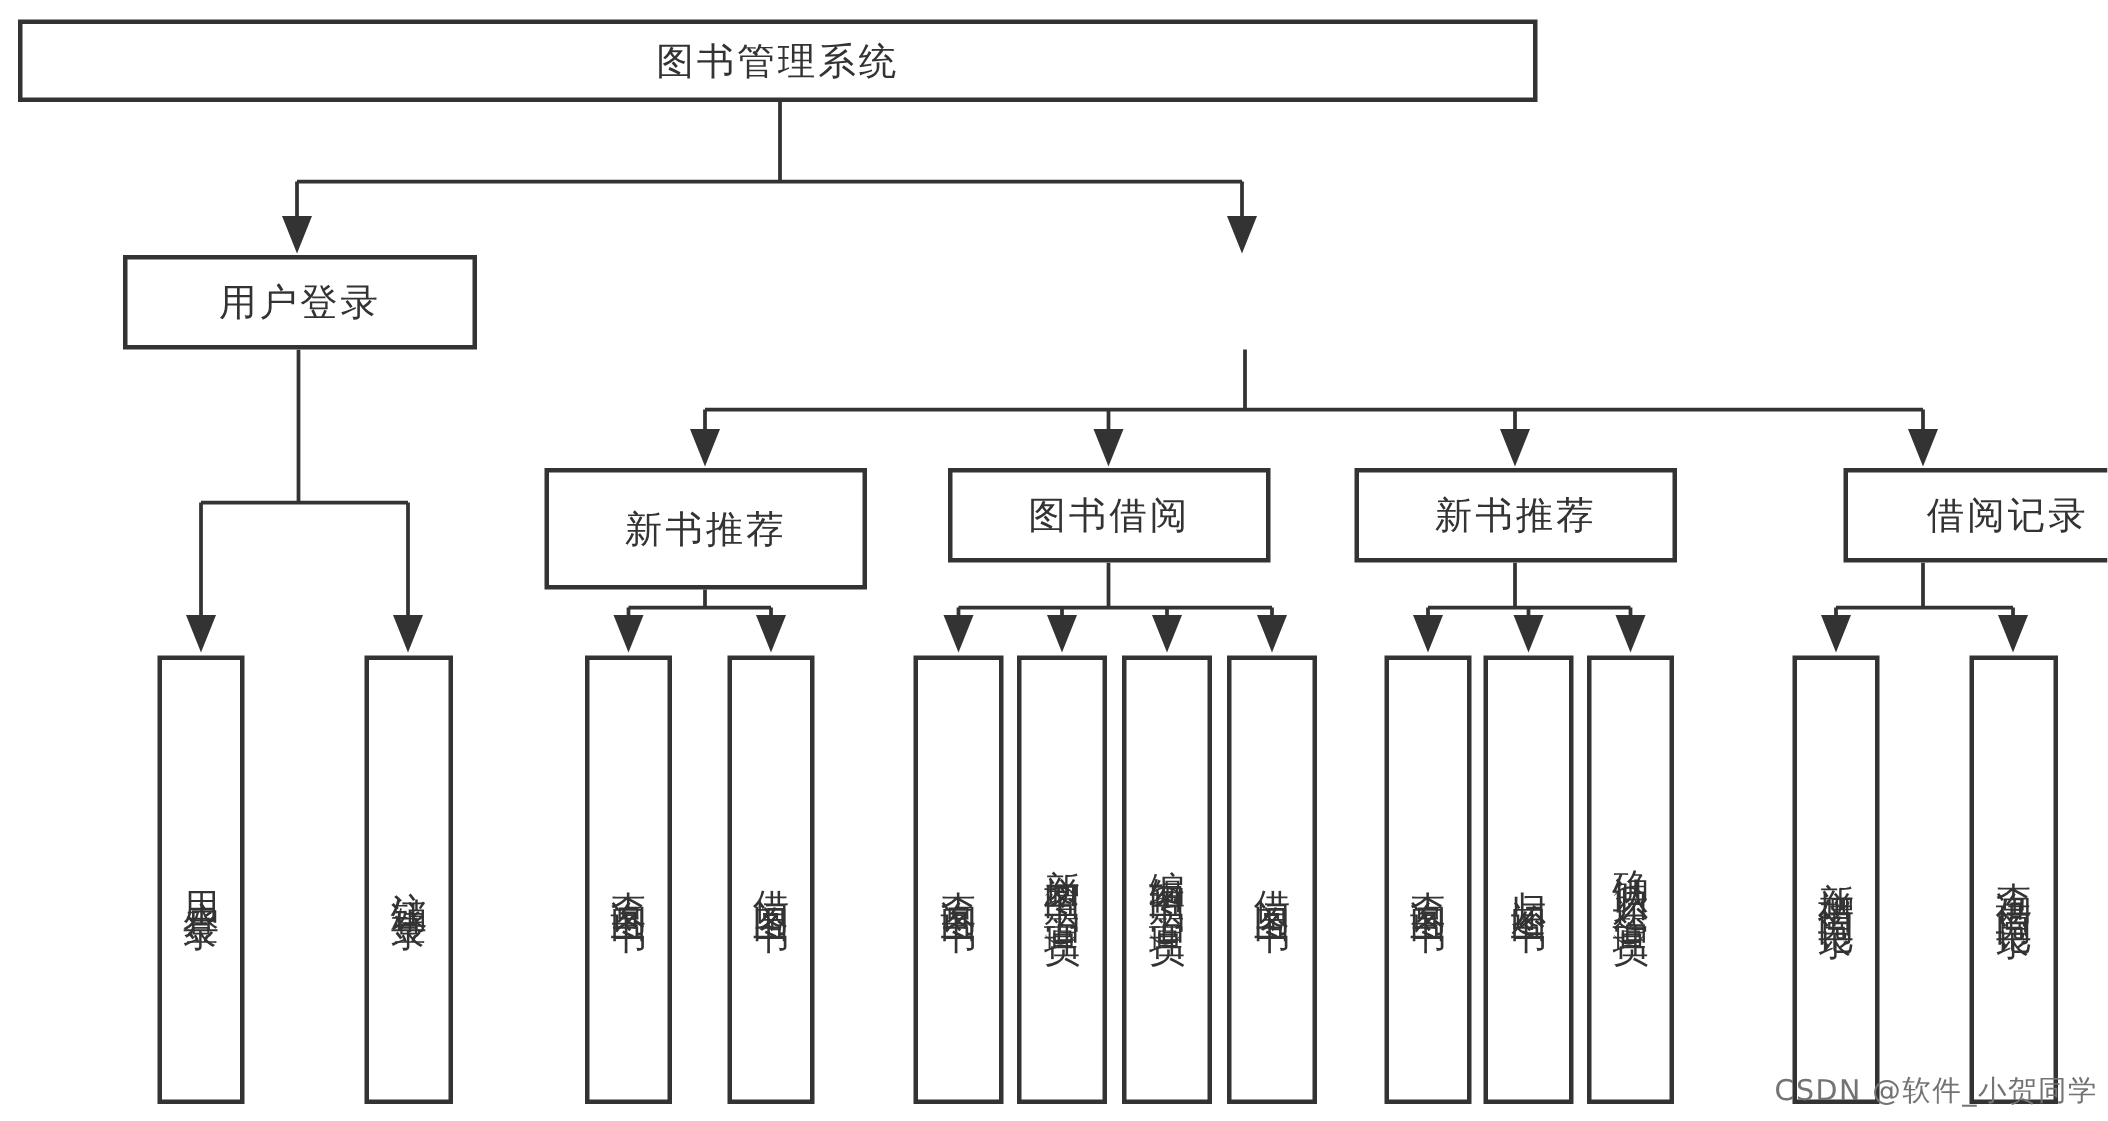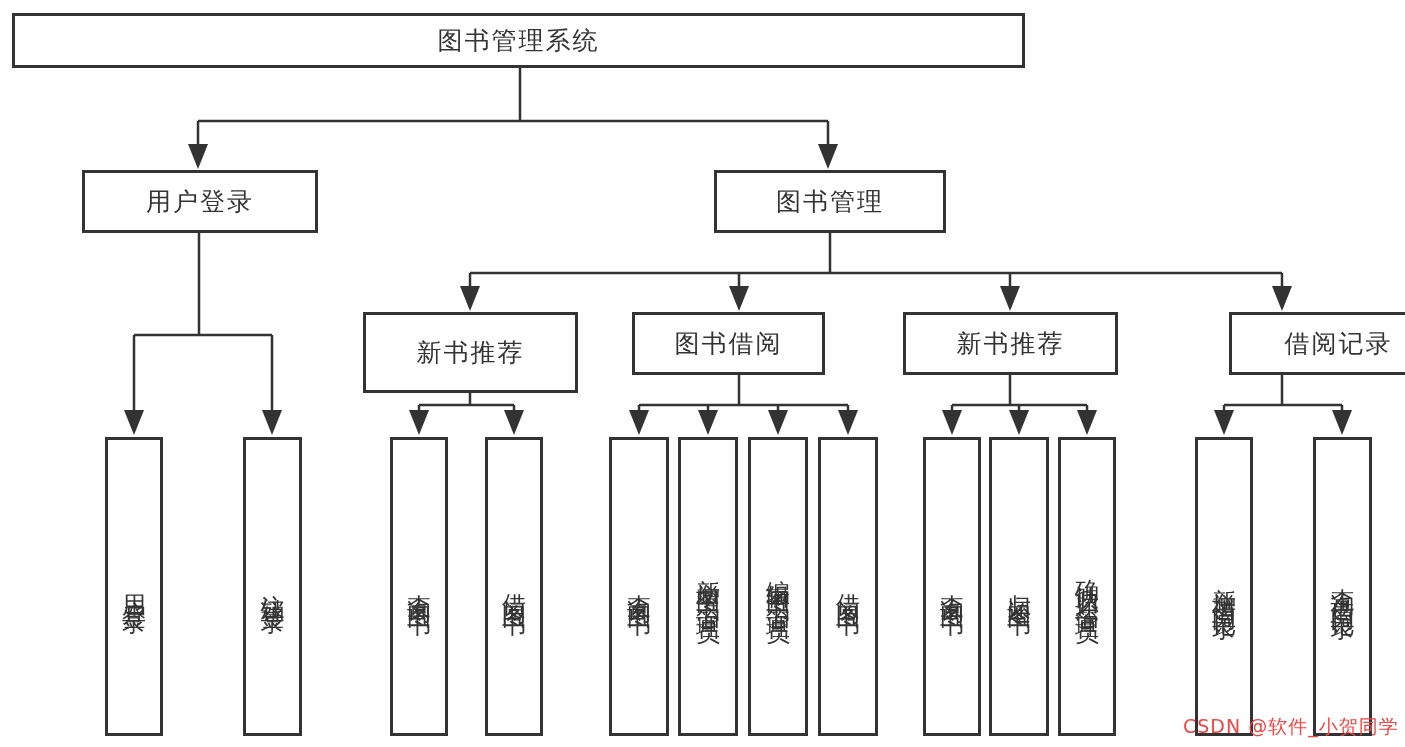--- a/index.html
+++ b/index.html
@@ -19,21 +19,21 @@
     z-index:2;white-space:nowrap;text-align:right;
   }
   .node.v{
     writing-mode:vertical-rl;
     text-orientation:mixed;
     font-size:24px;letter-spacing:6px;line-height:1;
     white-space:normal;
   }
   #watermark{
     position:absolute;z-index:3;
-    color:#ef4444;font-size:19px;letter-spacing:1px;
+    color:#737373;font-size:19px;letter-spacing:1px;
     left:1183px;top:714px;white-space:nowrap;
   }
 </style>
 </head>
 <body>
 
 <div id="canvas">
 
   <svg id="connectors" width="1405" height="747">
     <g stroke="#333333" stroke-width="2.5" fill="none">
@@ -78,24 +78,23 @@
       <polygon points="1077,410 1097,410 1087,435"></polygon>
 
       <polygon points="1214,410 1234,410 1224,435"></polygon>
       <polygon points="1332,410 1352,410 1342,435"></polygon>
     </g>
   </svg>
 
   <div class="node" style="left:12px;top:13px;width:1013px;height:55px">图书管理系统</div>
 
   <div class="node" style="left:82px;top:170px;width:236px;height:63px">用户登录</div>
-  <div class="node" style="left:714px;top:170px;width:232px;height:63px">图书管理</div>
 
   <div class="node" style="left:363px;top:312px;width:215px;height:81px">新书推荐</div>
-  <div class="node" style="left:632px;top:312px;width:193px;height:63px">图书借阅</div>
+  <div class="node" style="left:632px;top:312px;width:215px;height:63px">图书借阅</div>
   <div class="node" style="left:903px;top:312px;width:215px;height:63px">新书推荐</div>
   <div class="node" style="left:1229px;top:312px;width:219px;height:63px">借阅记录</div>
 
   <div class="node v" style="left:105px;top:437px;width:58px;height:299px">用户登录</div>
   <div class="node v" style="left:243px;top:437px;width:59px;height:299px">注销登录</div>
 
   <div class="node v" style="left:390px;top:437px;width:58px;height:299px">查询图书</div>
   <div class="node v" style="left:485px;top:437px;width:58px;height:299px">借阅图书</div>
 
   <div class="node v" style="left:609px;top:437px;width:60px;height:299px">查询图书</div>

